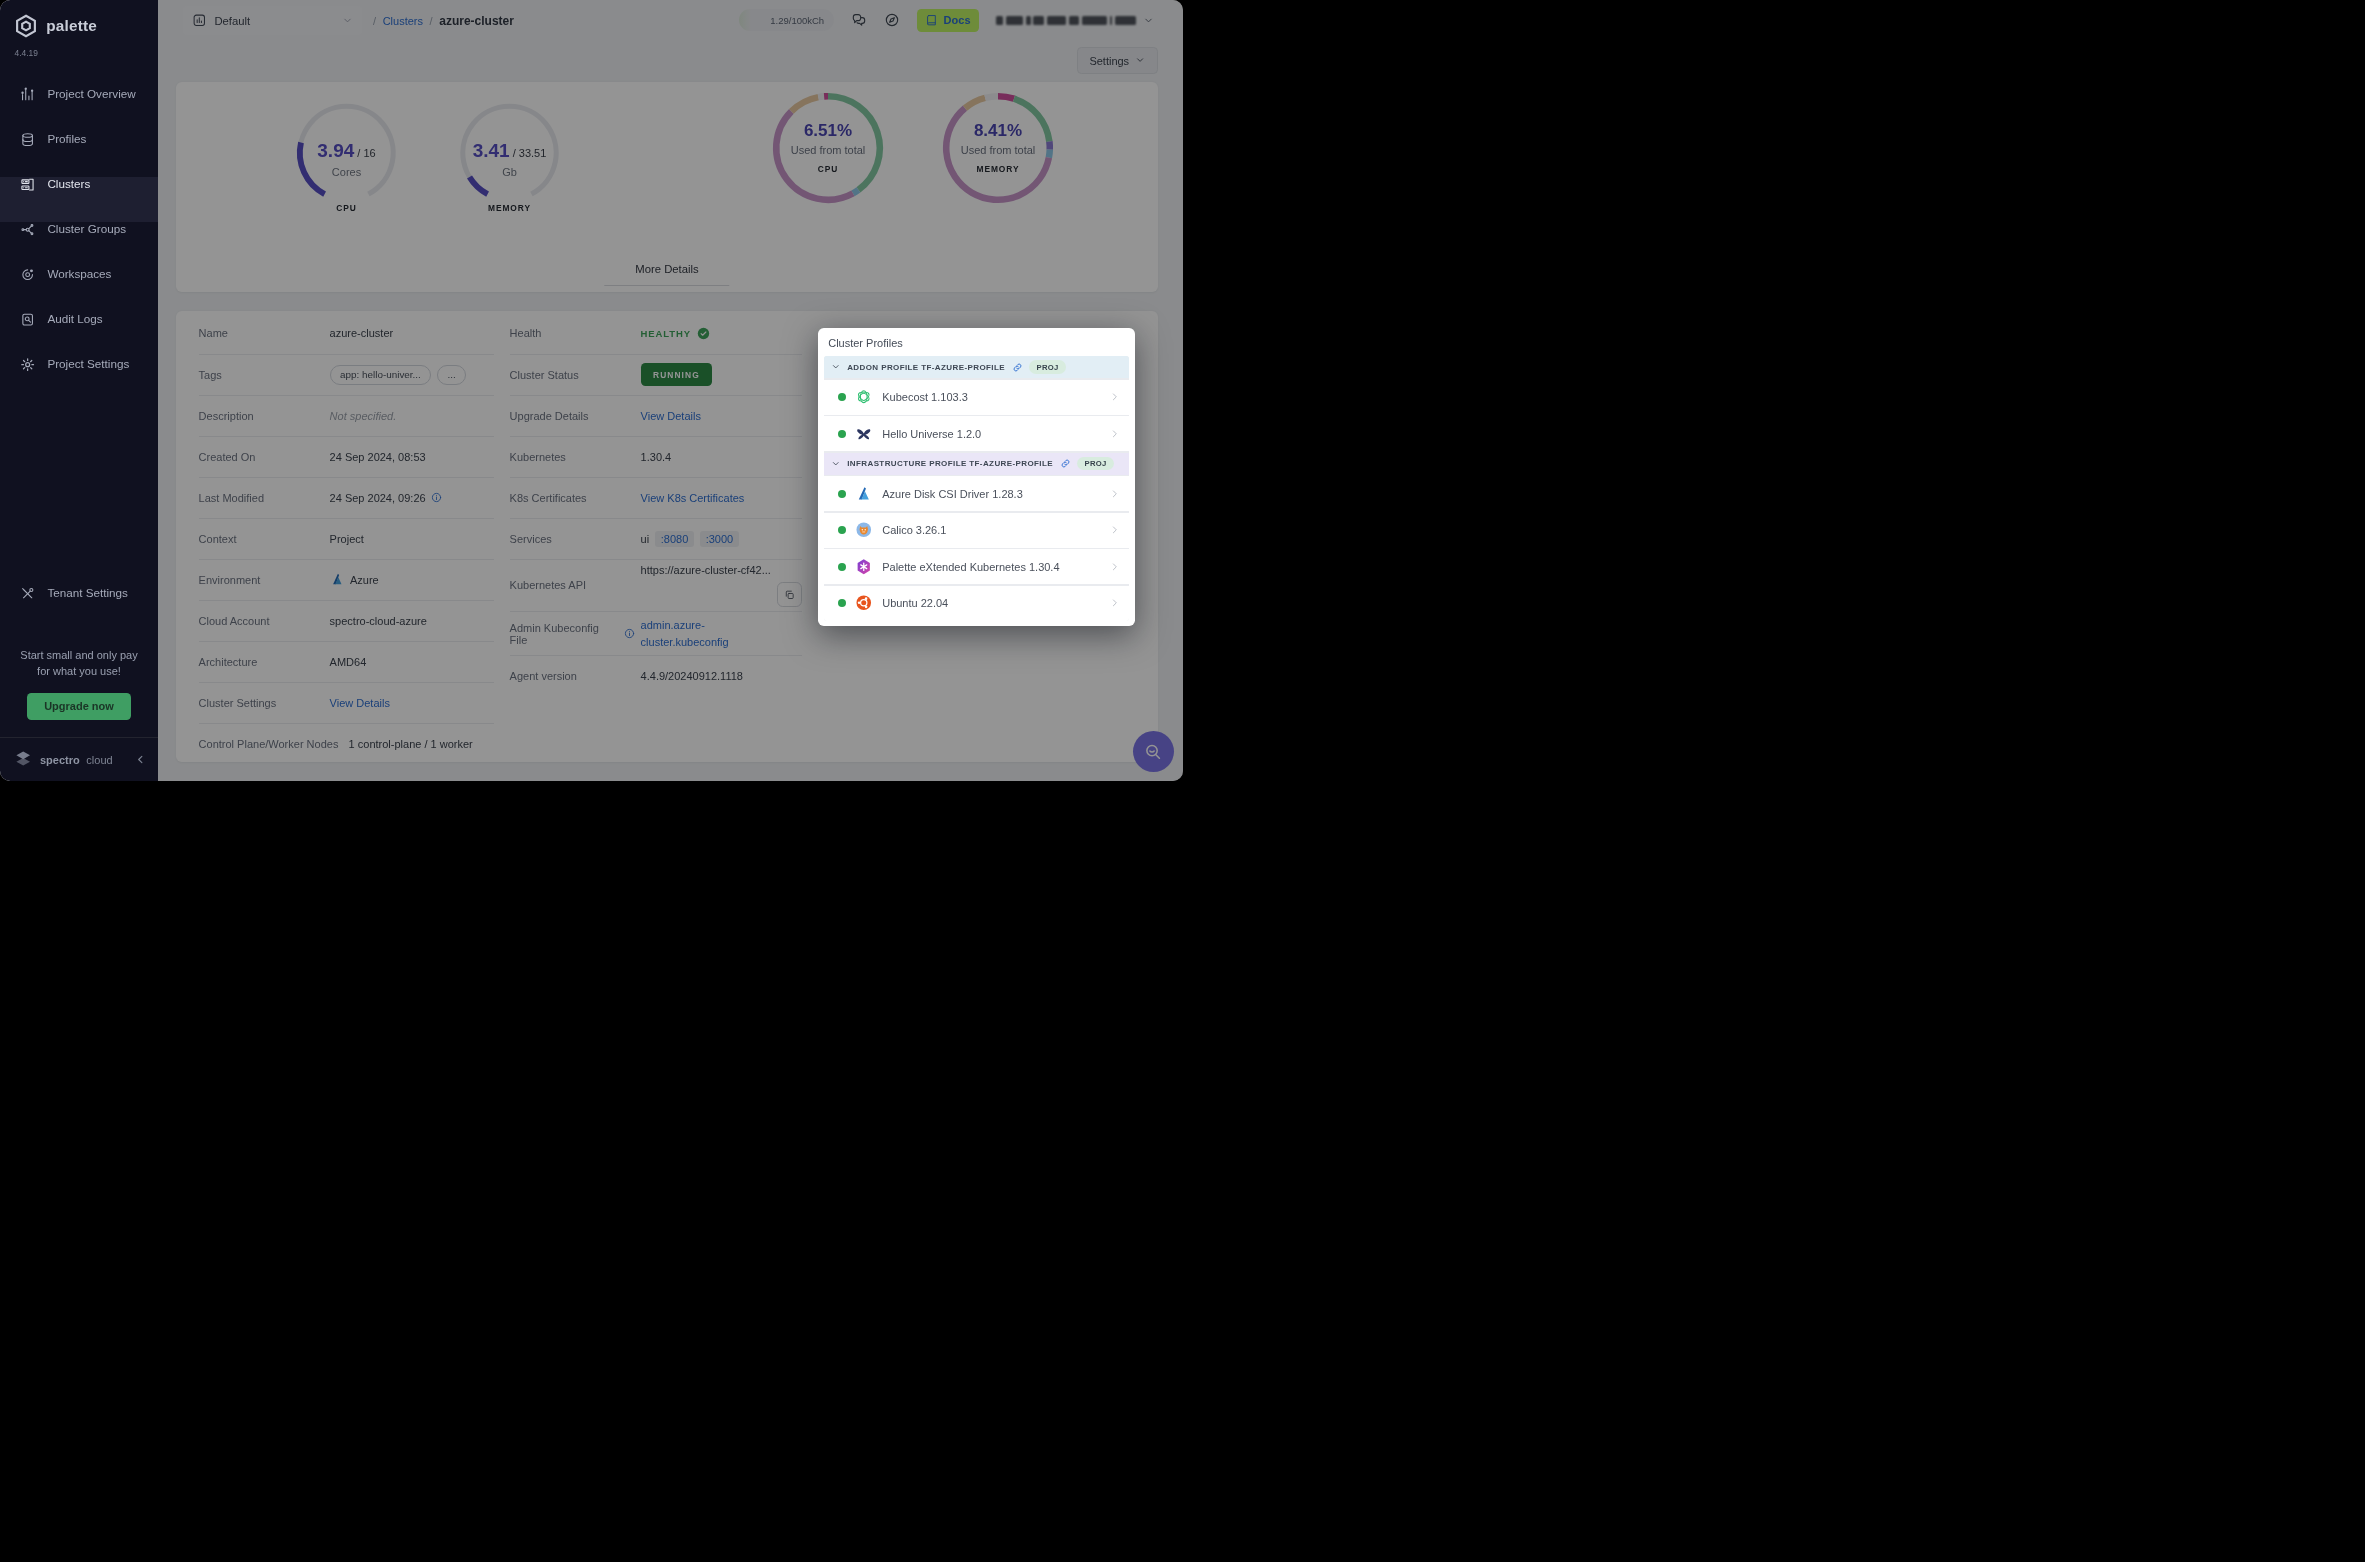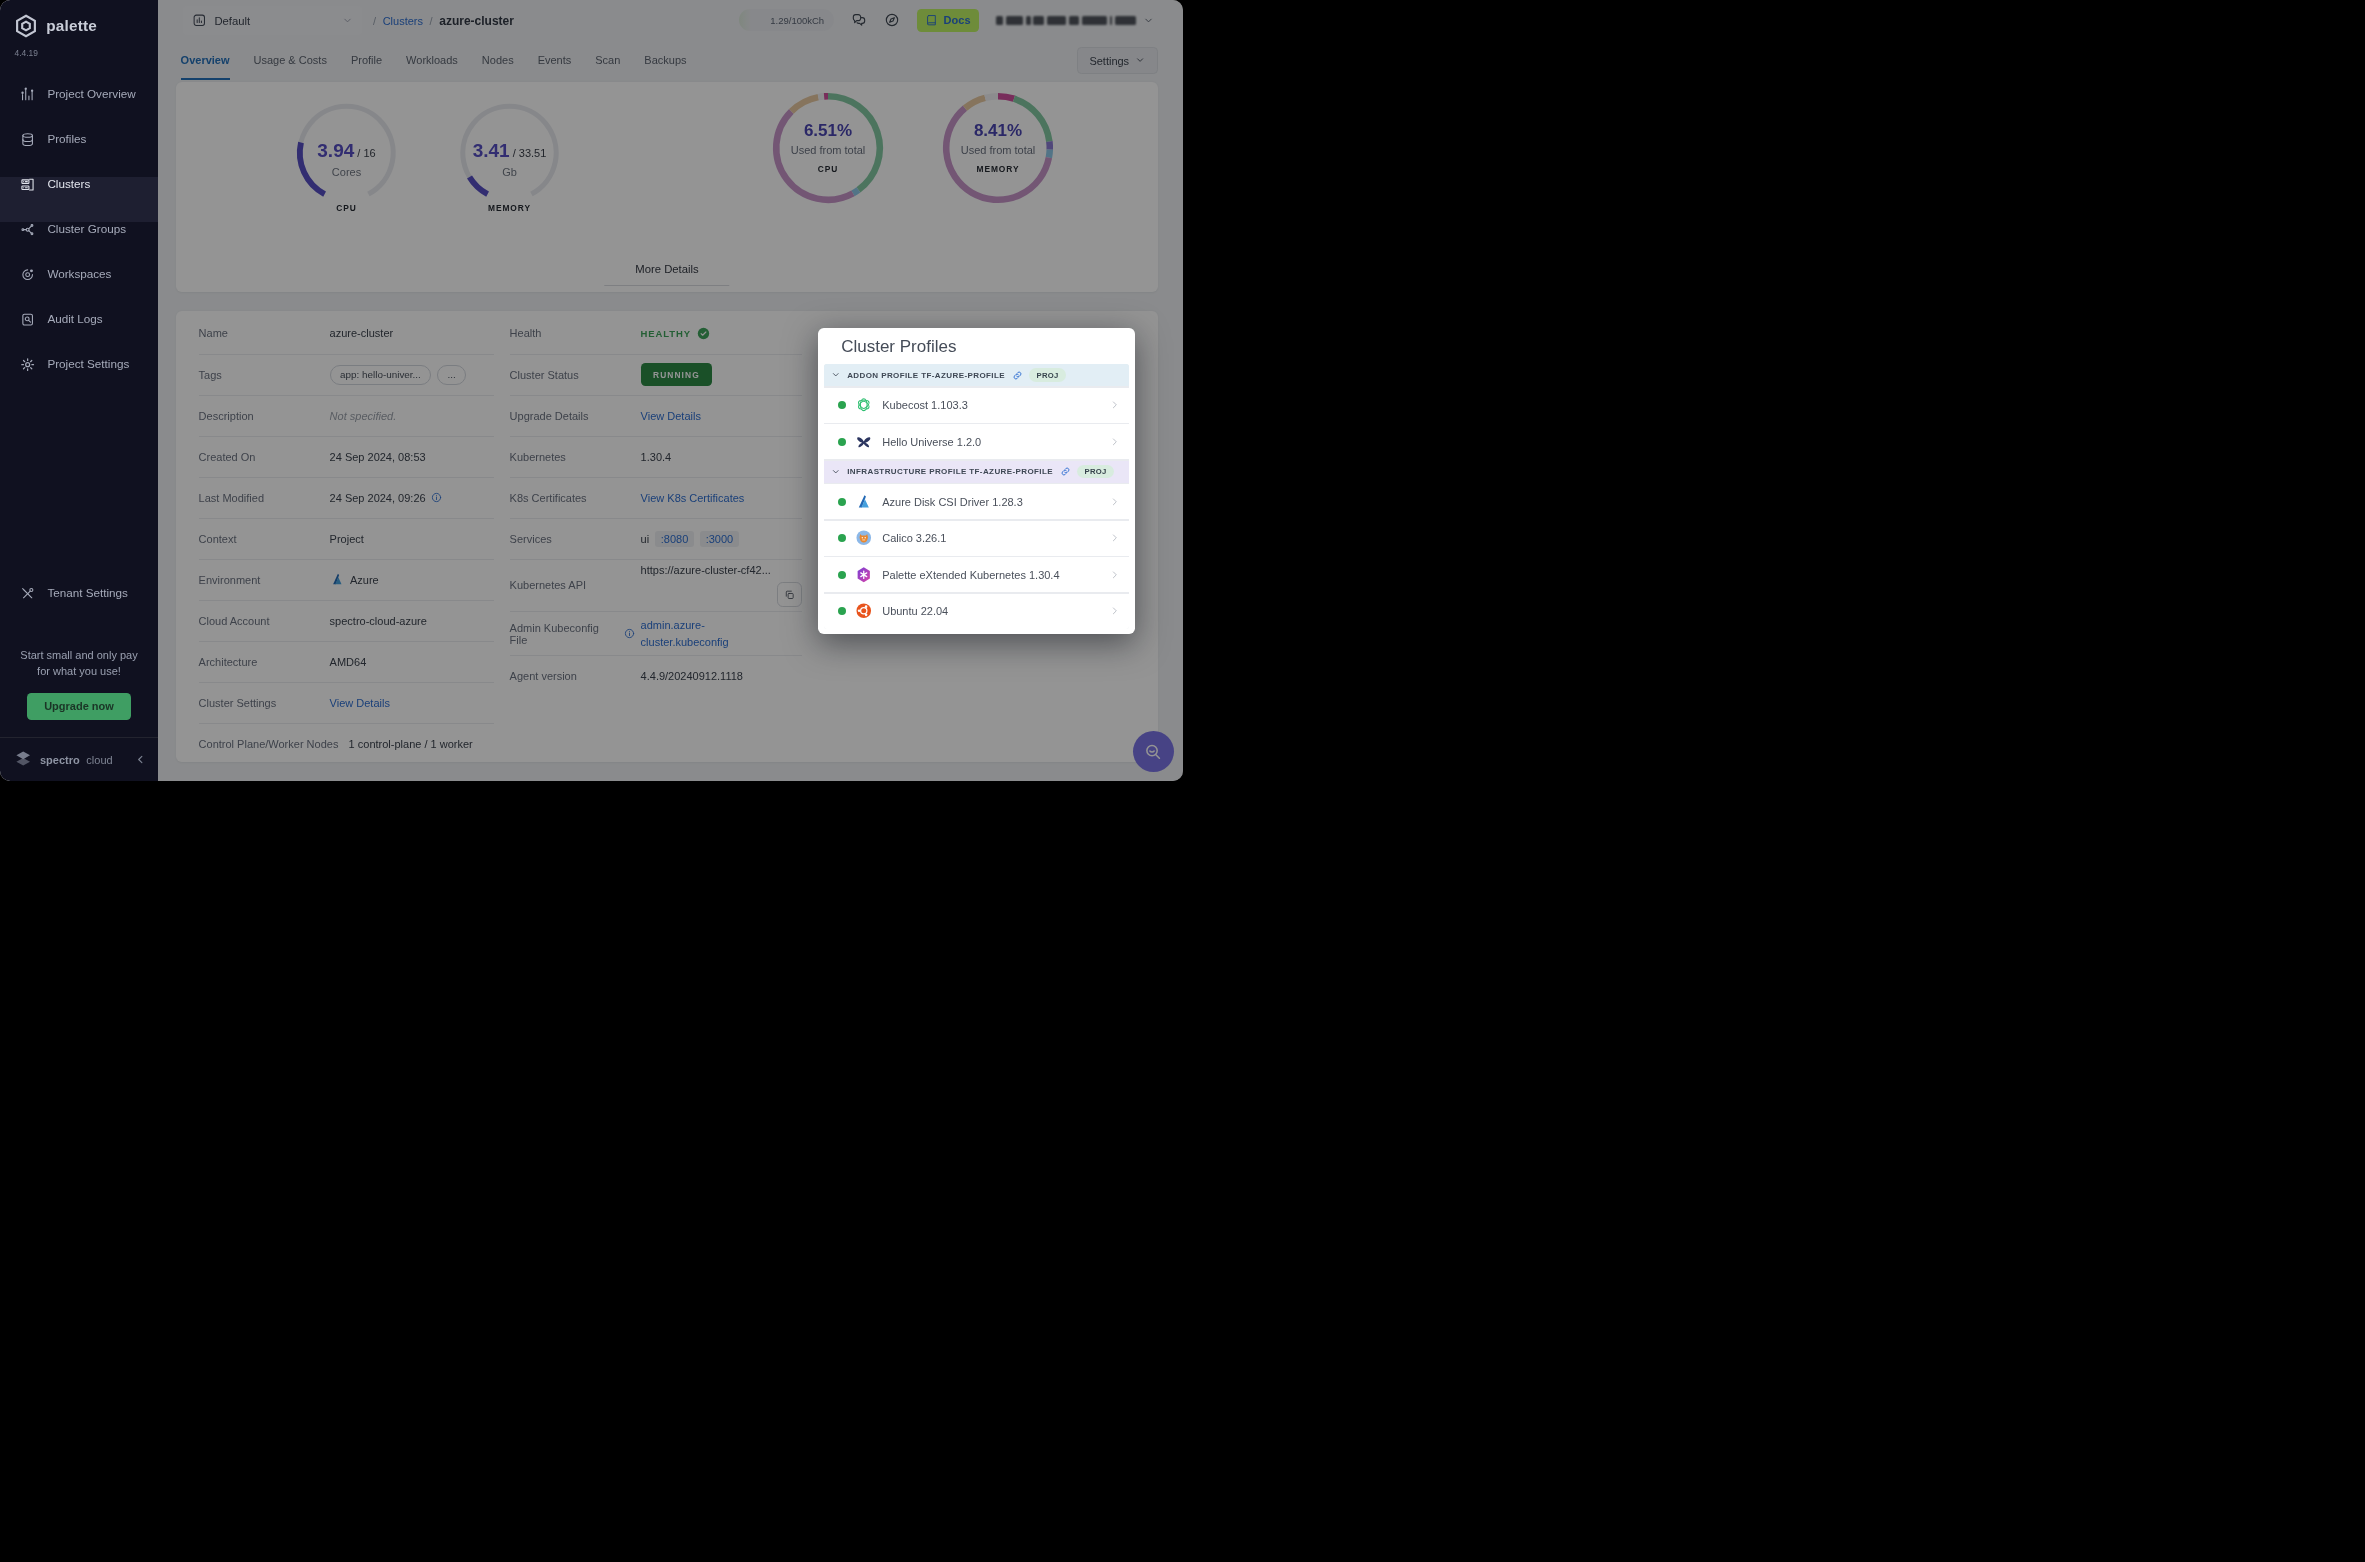--- a/index.html
+++ b/index.html
@@ -85,21 +85,21 @@
   .svc-chip{background:#eef0f3;border-radius:2.9px;padding:2.2px 5.8px;color:#2f6fd1;cursor:pointer;}
   .copy-btn{margin-left:auto;width:25px;height:25px;border:0.7px solid #d6d9df;border-radius:5.8px;background:#fff;display:flex;align-items:center;justify-content:center;color:#444b57;cursor:pointer;}
   .copy-btn .icon{width:11.7px;height:11.7px;}
   .info-icon{width:11px;height:11px;color:#2f6fd1;flex:0 0 11px;}
   .env-icon{width:14.6px;height:14.6px;}
   .wrap-val{max-width:113px;line-height:1.55;word-break:break-word;}
 
   
   .overlay{position:absolute;left:158px;top:0;right:0;bottom:0;background:rgba(0,0,0,.42);z-index:50;}
   .popup{position:absolute;left:818px;top:328px;width:317px;background:#fff;border-radius:5.8px;z-index:60;box-shadow:0 8.8px 32px rgba(10,14,22,.5);padding:7.3px 5.8px 5.8px;}
-  .pp-title{font-size:17px;color:#454c58;padding:1.5px 4.4px 7.3px;margin-left:13px;}
+  .pp-title{font-size:11px;color:#454c58;padding:1.5px 4.4px 7.3px;}
   .pp-list{background:#e9ebef;display:flex;flex-direction:column;gap:1.5px;border-radius:2.9px;overflow:hidden;}
   .pp-header{display:flex;align-items:center;height:22px;padding:0 7.3px;font-size:8px;font-weight:700;letter-spacing:0.4px;color:#3e4754;text-transform:uppercase;gap:6.6px;cursor:pointer;}
   .pp-header.addon{background:#e2eef5;}
   .pp-header.infra{background:#eae6f7;}
   .hdr-chev{width:9.5px;height:9.5px;color:#414a57;flex:0 0 9.5px;}
   .hdr-link{width:11px;height:11px;color:#2f6fd1;flex:0 0 11px;}
   .badge{background:#d8ecdf;color:#36434c;font-size:7.7px;font-weight:700;border-radius:7.3px;padding:2.2px 7.3px;letter-spacing:0.3px;}
   .pp-item{display:flex;align-items:center;height:35px;background:#fff;padding:0 8.8px;cursor:pointer;}
   .dot{width:8px;height:8px;border-radius:50%;background:#2aa34f;margin:0 9.5px 0 5.1px;flex:0 0 8px;}
   .p-logo{width:17.5px;height:17.5px;margin-right:9.5px;flex:0 0 17.5px;}
@@ -297,30 +297,20 @@
           <span class="user-chev">
             <svg viewBox="0 0 24 24" fill="none" stroke="currentColor" stroke-width="2" stroke-linecap="round" stroke-linejoin="round">
                 <path d="M6 9l6 6 6-6"></path>
               </svg>
           </span>
         </div>
       </div>
     </div>
 
     <div class="tabs-row">
-      <div id="tabs-slot" style="display:flex;gap:24px;height:100%">
-          <div class="tab active">Overview</div>
-          <div class="tab">Usage &amp; Costs</div>
-          <div class="tab">Profile</div>
-          <div class="tab">Workloads</div>
-          <div class="tab">Nodes</div>
-          <div class="tab">Events</div>
-          <div class="tab">Scan</div>
-          <div class="tab">Backups</div>
-        </div>
       <button class="settings-btn">
         <span>Settings</span>
         <span class="icon">
           <svg viewBox="0 0 24 24" fill="none" stroke="currentColor" stroke-width="2.2" stroke-linecap="round" stroke-linejoin="round">
               <path d="M6 9l6 6 6-6"></path>
             </svg>
         </span>
       </button>
     </div>
 

